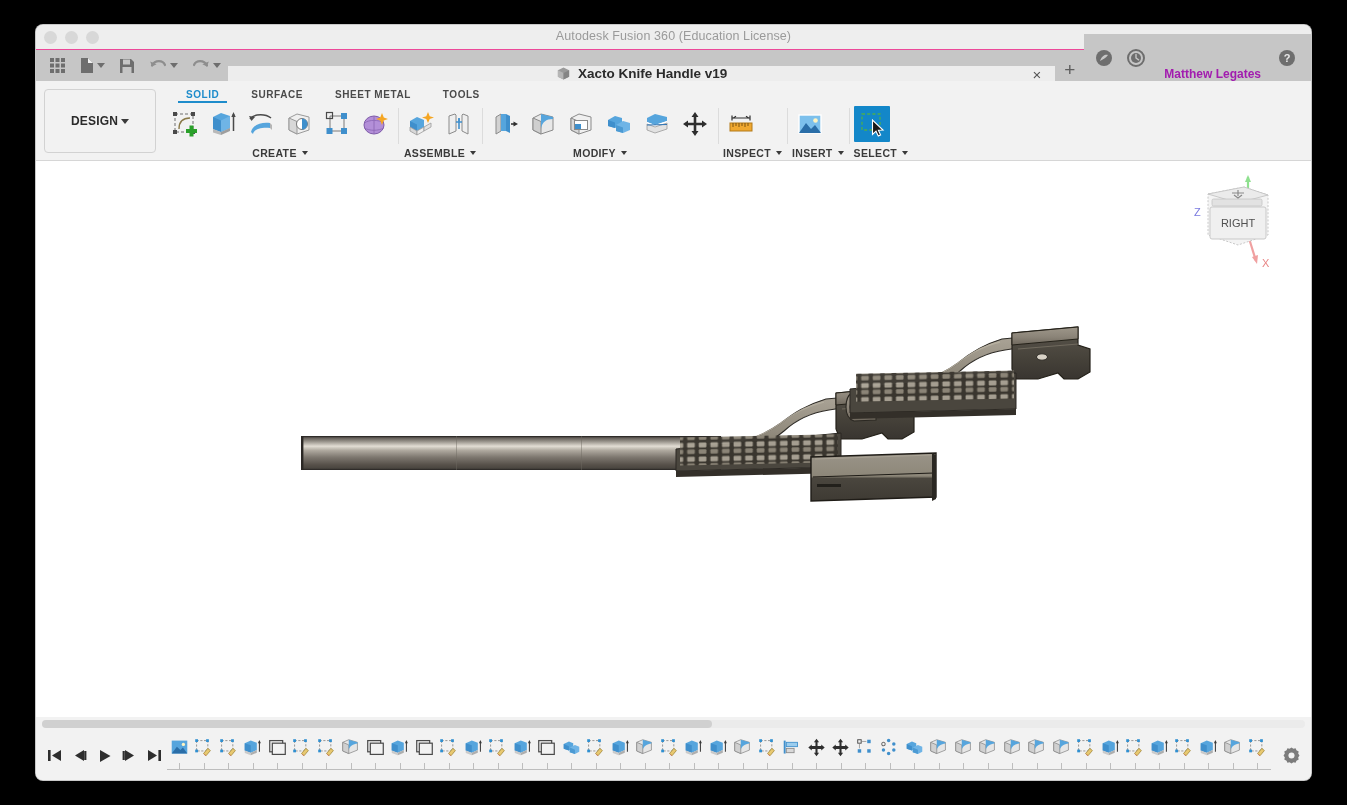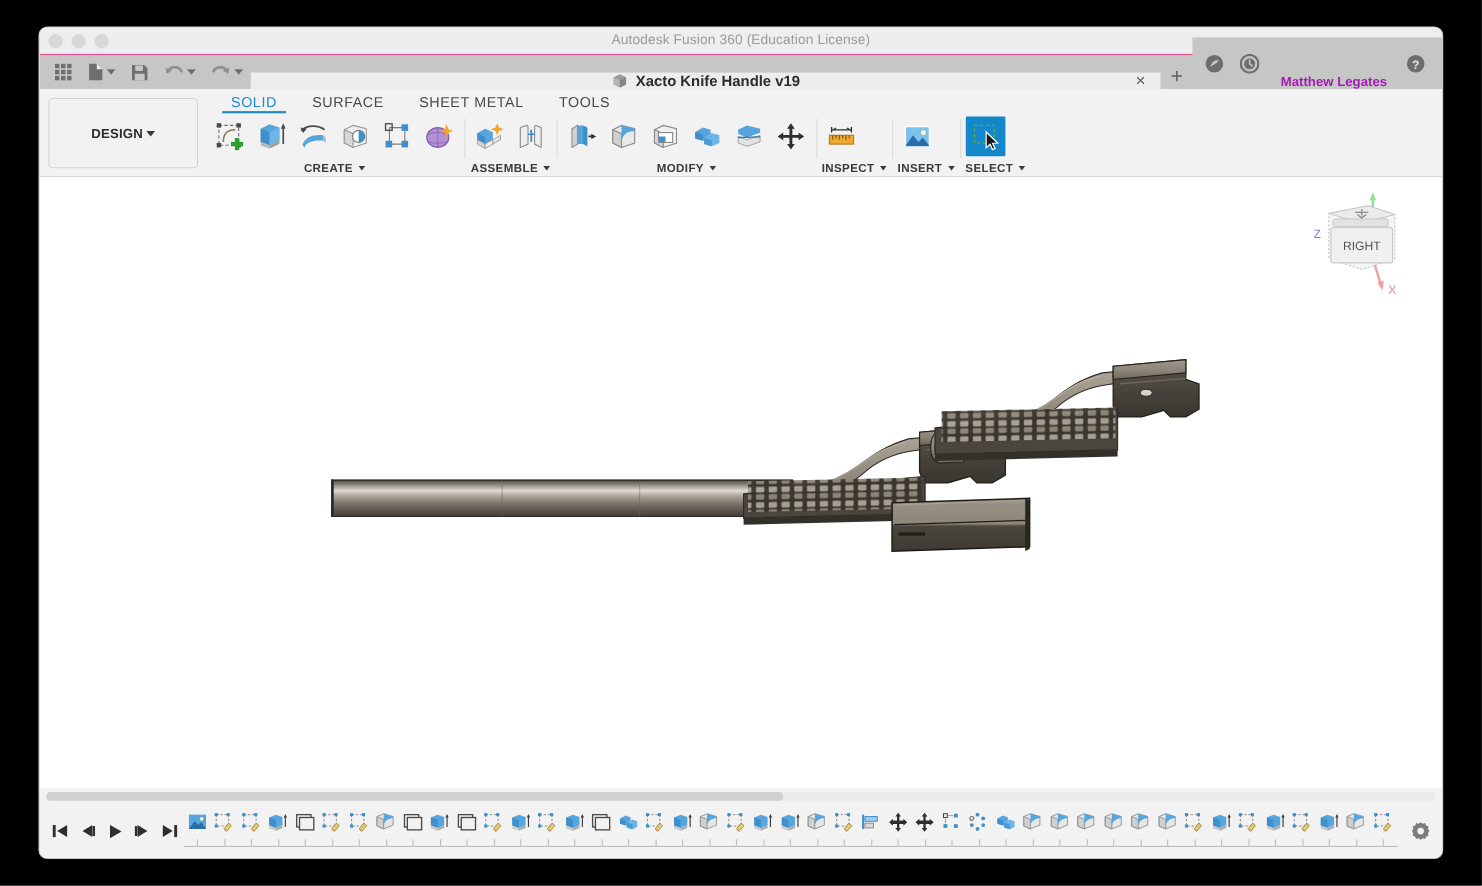--- a/index.html
+++ b/index.html
@@ -58,29 +58,29 @@
   }
   .accountzone {
     background:#c6c6c6; display:flex; align-items:center; gap:0px; padding:0 8px 0 4px;
   }
   .acctbtn { padding:0 7px; display:flex; align-items:center; }
   .username { font-size:12px; color:#a21caf; font-weight:bold; padding:0 10px 0 12px; white-space:nowrap;margin-top:33px; }
 
   
   .ribbon { background:#f2f2f2; flex:0 0 80px; display:flex; position:relative; }
   .design-box {
-    margin:8px 0 8px 8px; width:136px; border:1px solid #d2d2d2; border-radius:4px;
+    margin:8px 0 8px 8px; width:112px; border:1px solid #d2d2d2; border-radius:4px;
     background:#f2f2f2; display:flex; align-items:center; justify-content:center;
     font-size:12px; color:#2b2b2b; font-weight:bold; letter-spacing:.2px;
   }
   .design-box .caret-s { border-top-color:#3a3a3a; }
   .ribbon-right { flex:1; display:flex; flex-direction:column; }
   .ribbon-tabs { height:22px; display:flex; align-items:flex-end; padding-left:14px; gap:0; }
   .rtab {
-    font-size:13px; font-weight:normal; letter-spacing:.55px; color:#4a4a4a;
+    font-size:10px; font-weight:bold; letter-spacing:.55px; color:#4a4a4a;
     padding:0 16px 3px 16px; position:relative; white-space:nowrap;
   }
   .rtab.active { color:#1e8ccb; }
   .rtab.active::after {
     content:""; position:absolute; left:8px; right:8px; bottom:0; height:2.5px; background:#1e8ccb;
   }
   .ribbon-groups { flex:1; display:flex; align-items:stretch; padding-left:6px; }
   .rgroup { display:flex; flex-direction:column; position:relative; padding:0 5px; }
   .rgroup + .rgroup::before {
     content:""; position:absolute; left:0; top:5px; bottom:17px; width:1px; background:#dcdcdc;

